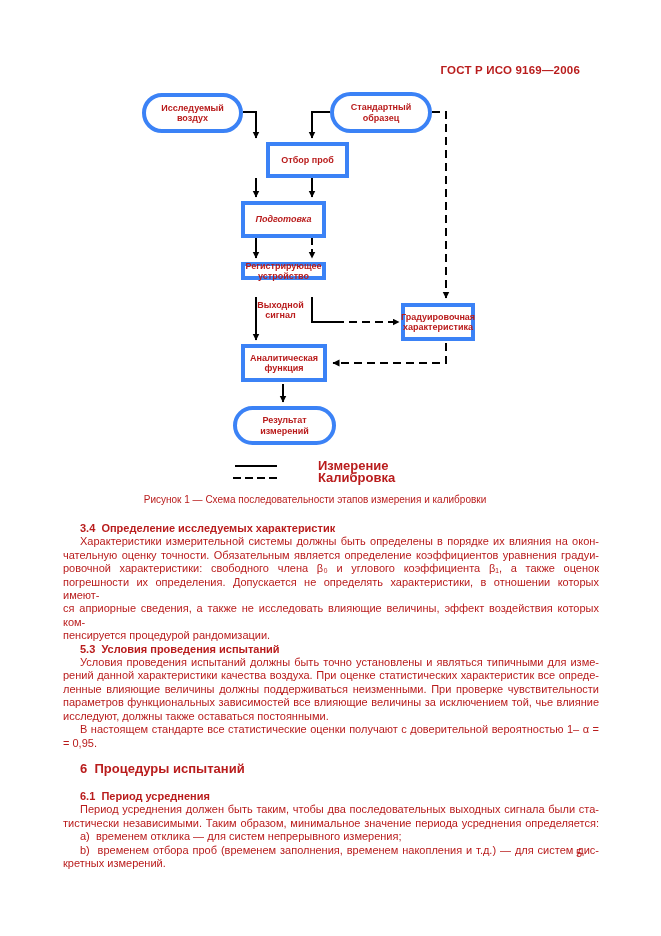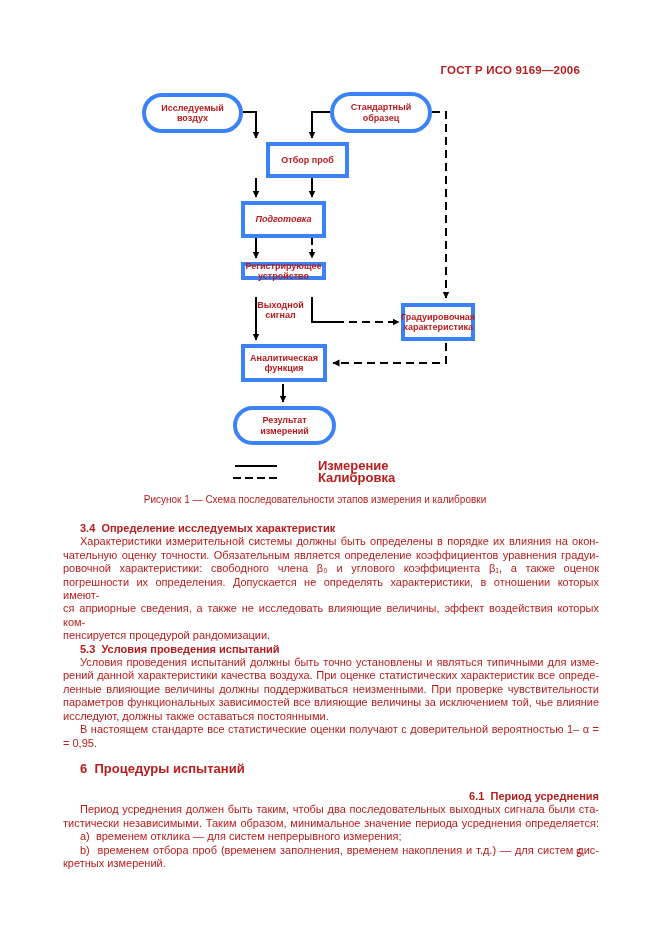--- a/index.html
+++ b/index.html
@@ -41,21 +41,21 @@
     font-size:11px; line-height:13.4px;
   }
   .tl { display:block; }
   .jl { text-align:justify; text-align-last:justify; }
   .ind { text-indent:17px; }
   .h-sub { font-weight:bold; white-space:pre-wrap; text-indent:17px; }
   .h-main {
     font-weight:bold; font-size:13px; line-height:18px;
     margin-top:10px; white-space:pre-wrap; text-indent:17px;
   }
-  .h-after { margin-top:12px;text-align:right; }
+  .h-after { margin-top:12px; }
   .pw { white-space:pre-wrap; }
   .page-num { position:absolute; left:576px; top:847px; font-size:11px; }
 </style>
 </head>
 <body>
 
 <div class="page">
 
   <div class="std-code">ГОСТ Р ИСО 9169—2006</div>
 

